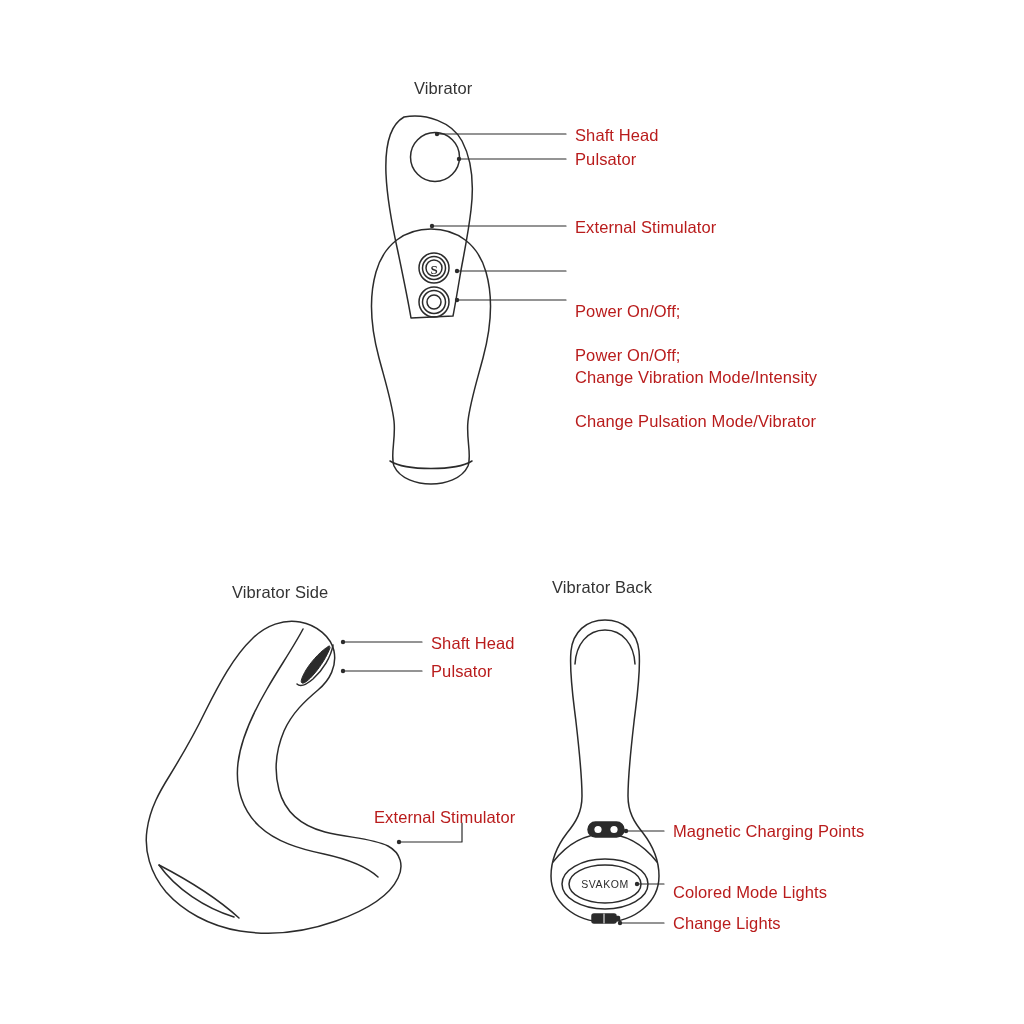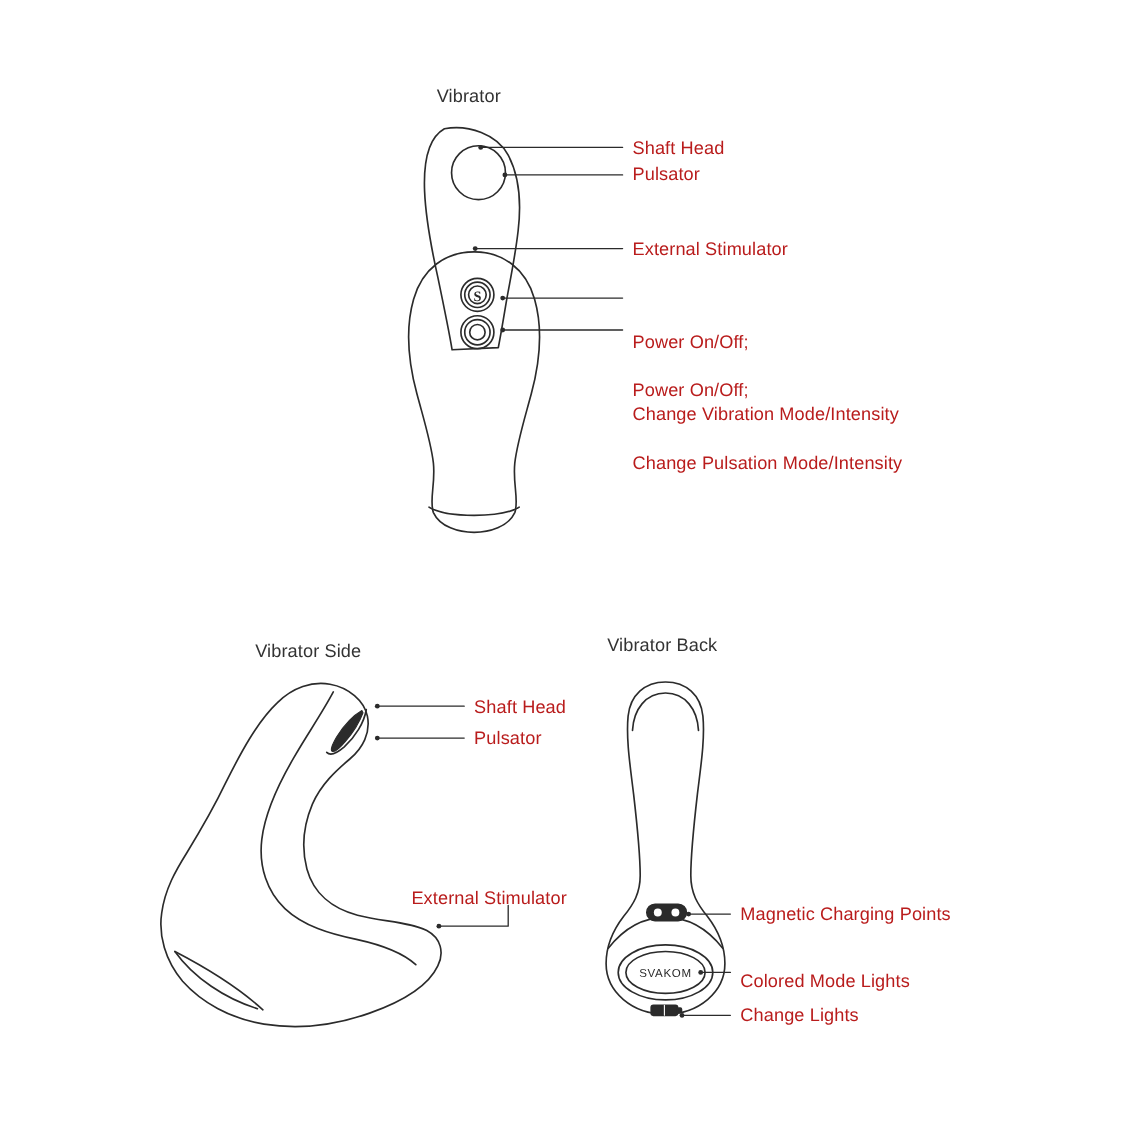--- a/index.html
+++ b/index.html
@@ -195,36 +195,36 @@
           <circle cx="620" cy="923" r="2.2"></circle>
         </g>
       </g>
     </g>
 
     <text x="434" y="273.5" text-anchor="middle" font-family="Liberation Serif, serif" font-size="13" font-weight="bold" fill="#2b2b2b">S</text>
 
     <text x="605" y="888" text-anchor="middle" font-family="Liberation Sans, sans-serif" font-size="10.5" letter-spacing="0.6" fill="#2b2b2b">SVAKOM</text>
   </svg>
 
-  <div class="lbl title" style="left:397px; top:78px;">Vibrator</div>
+  <div class="lbl title" style="left:414px; top:78px;">Vibrator</div>
 
   <div class="lbl" style="left:575px; top:125px;">Shaft Head</div>
 
   <div class="lbl" style="left:575px; top:149px;">Pulsator</div>
 
   <div class="lbl" style="left:575px; top:217px;">External Stimulator</div>
 
   <div class="lbl two-line" style="left:575px; top:256px;">
     <div>Power On/Off;</div>
     <div>Change Vibration Mode/Intensity</div>
   </div>
 
   <div class="lbl two-line" style="left:575px; top:300px;">
     <div>Power On/Off;</div>
-    <div>Change Pulsation Mode/Intensity</div>
+    <div>Change Pulsation Mode/Vibrator</div>
   </div>
 
   <div class="lbl title" style="left:232px; top:582px;">Vibrator Side</div>
 
   <div class="lbl" style="left:431px; top:633px;">Shaft Head</div>
 
   <div class="lbl" style="left:431px; top:661px;">Pulsator</div>
 
   <div class="lbl" style="left:374px; top:807px;">External Stimulator</div>
 

